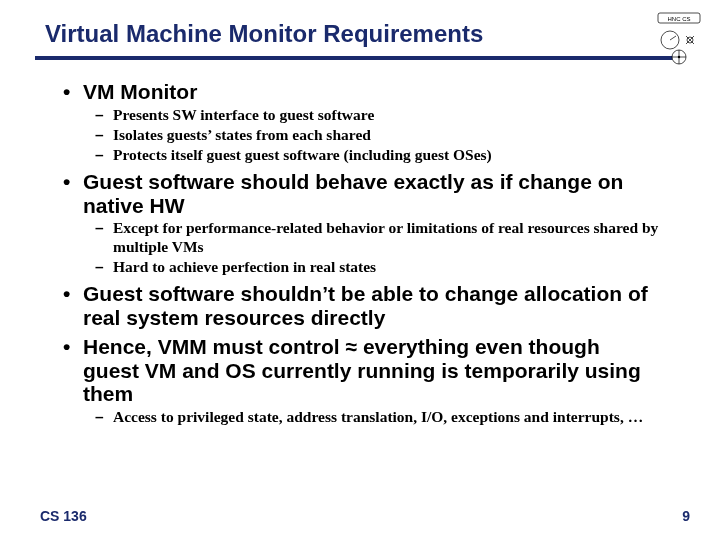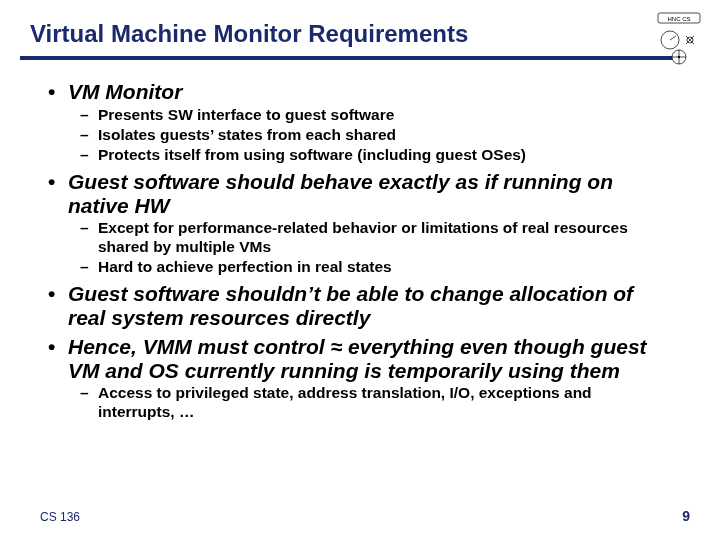--- a/index.html
+++ b/index.html
@@ -5,21 +5,21 @@
   * { margin: 0; padding: 0; box-sizing: border-box; }
   body {
     width: 720px;
     height: 540px;
     background: #ffffff;
     font-family: Arial, Helvetica, sans-serif;
     position: relative;
     overflow: hidden;
   }
   .slide {
-    padding: 20px 40px 0 20px;
+    padding: 20px 40px 0 35px;
   }
   .title {
     color: #1a2a6c;
     font-size: 24px;
     font-weight: bold;
     margin-bottom: 8px;
     margin-left: 10px;
   }
   .title-underline {
     height: 4px;
@@ -42,40 +42,40 @@
     font-weight: bold;
     line-height: 1.12;
     margin: 6px 0 2px 0;
     display: flex;
   }
   .b1 .dot {
     width: 20px;
     flex-shrink: 0;
     text-align: left;
   }
-  .b1 .txt { flex: 1; font-style: italic; }
+  .b1 .txt { flex: 1; }
   .b2 {
     font-size: 15.5px;
     font-weight: bold;
     line-height: 1.18;
     margin: 2px 0 2px 32px;
     display: flex;
   }
   .b2 .dash {
     width: 18px;
     flex-shrink: 0;
   }
-  .b2 .txt { flex: 1; }
+  .b2 .txt { flex: 1; font-family: Liberation Serif, serif; }
   .footer-left {
     position: absolute;
     bottom: 16px;
     left: 40px;
     color: #1a2a6c;
-    font-size: 12px;
-    font-weight: normal;
+    font-size: 14px;
+    font-weight: bold;
   }
   .footer-right {
     position: absolute;
     bottom: 16px;
     right: 30px;
     color: #1a2a6c;
     font-size: 14px;
     font-weight: bold;
   }
 </style>
@@ -109,25 +109,25 @@
       <div class="b2">
         <span class="dash">–</span>
         <span class="txt">Presents SW interface to guest software</span>
       </div>
       <div class="b2">
         <span class="dash">–</span>
         <span class="txt">Isolates guests’ states from each shared</span>
       </div>
       <div class="b2">
         <span class="dash">–</span>
-        <span class="txt">Protects itself from using software (including guest OSes)</span>
+        <span class="txt">Protects itself guest guest software (including guest OSes)</span>
       </div>
       <div class="b1">
         <span class="dot">•</span>
-        <span class="txt">Guest software should behave exactly as if running on native HW</span>
+        <span class="txt">Guest software should behave exactly as if change on native HW</span>
       </div>
       <div class="b2">
         <span class="dash">–</span>
         <span class="txt">Except for performance-related behavior or limitations of real resources shared by multiple VMs</span>
       </div>
       <div class="b2">
         <span class="dash">–</span>
         <span class="txt">Hard to achieve perfection in real states</span>
       </div>
       <div class="b1">

